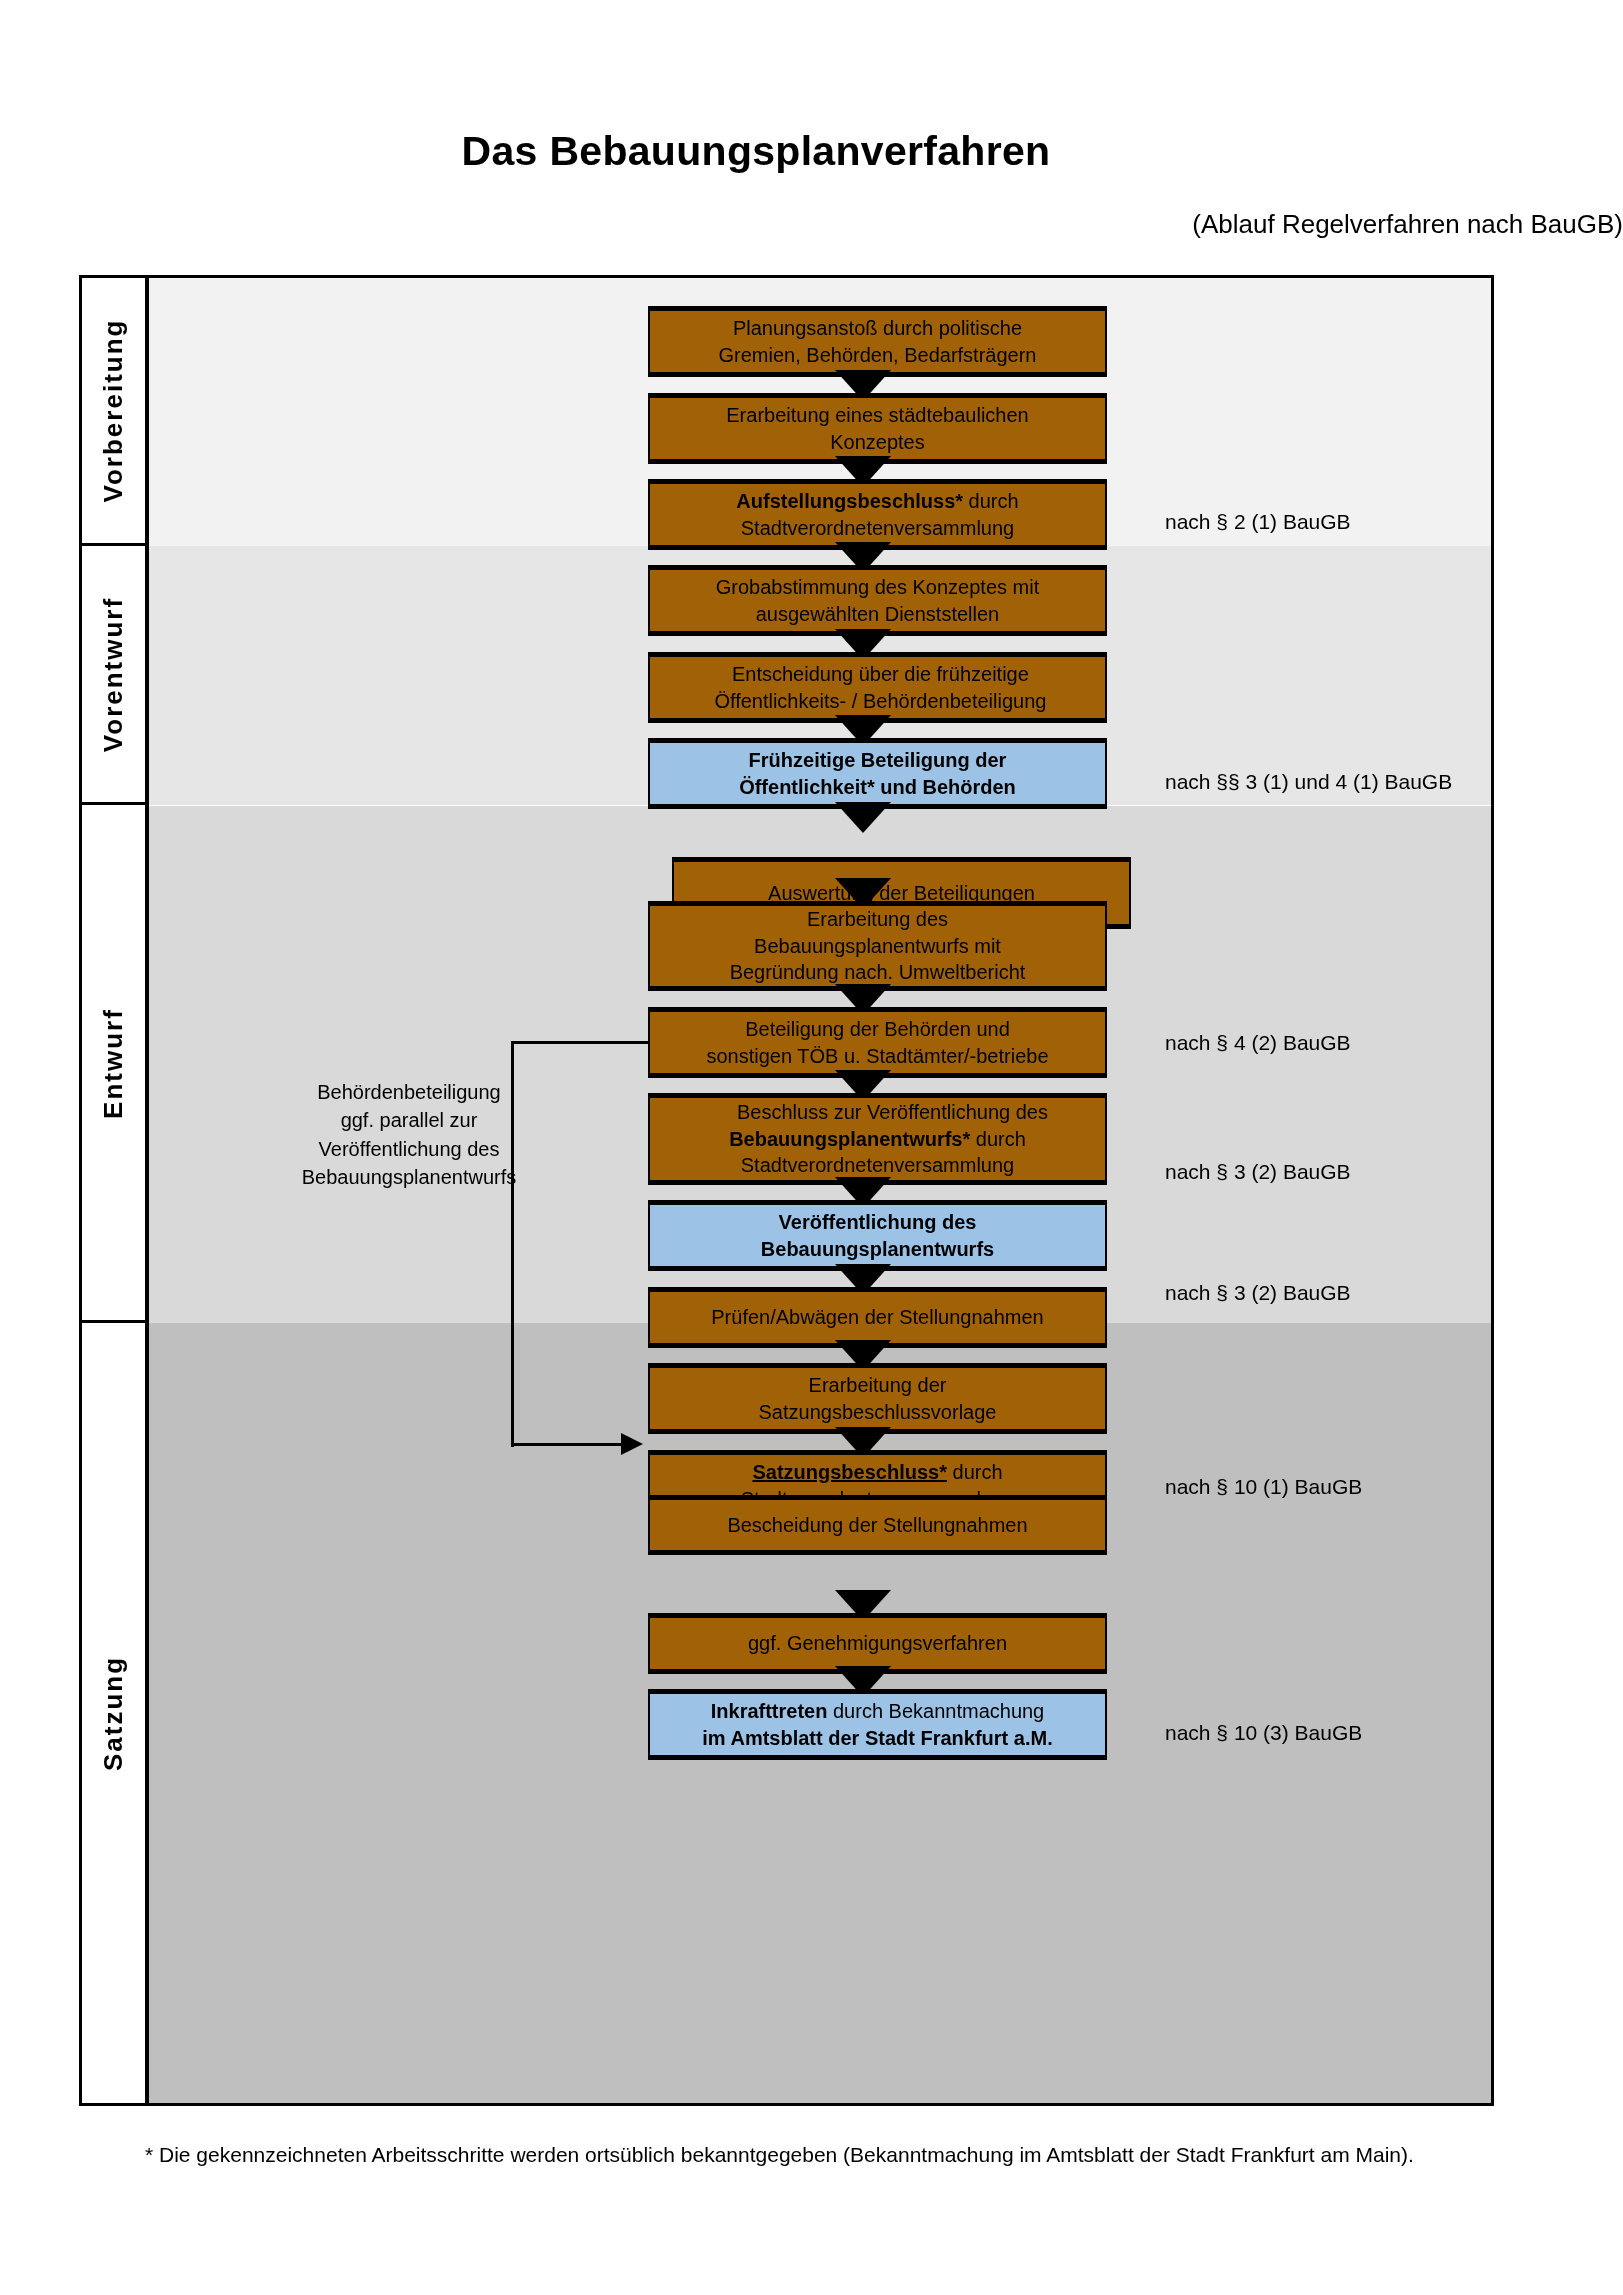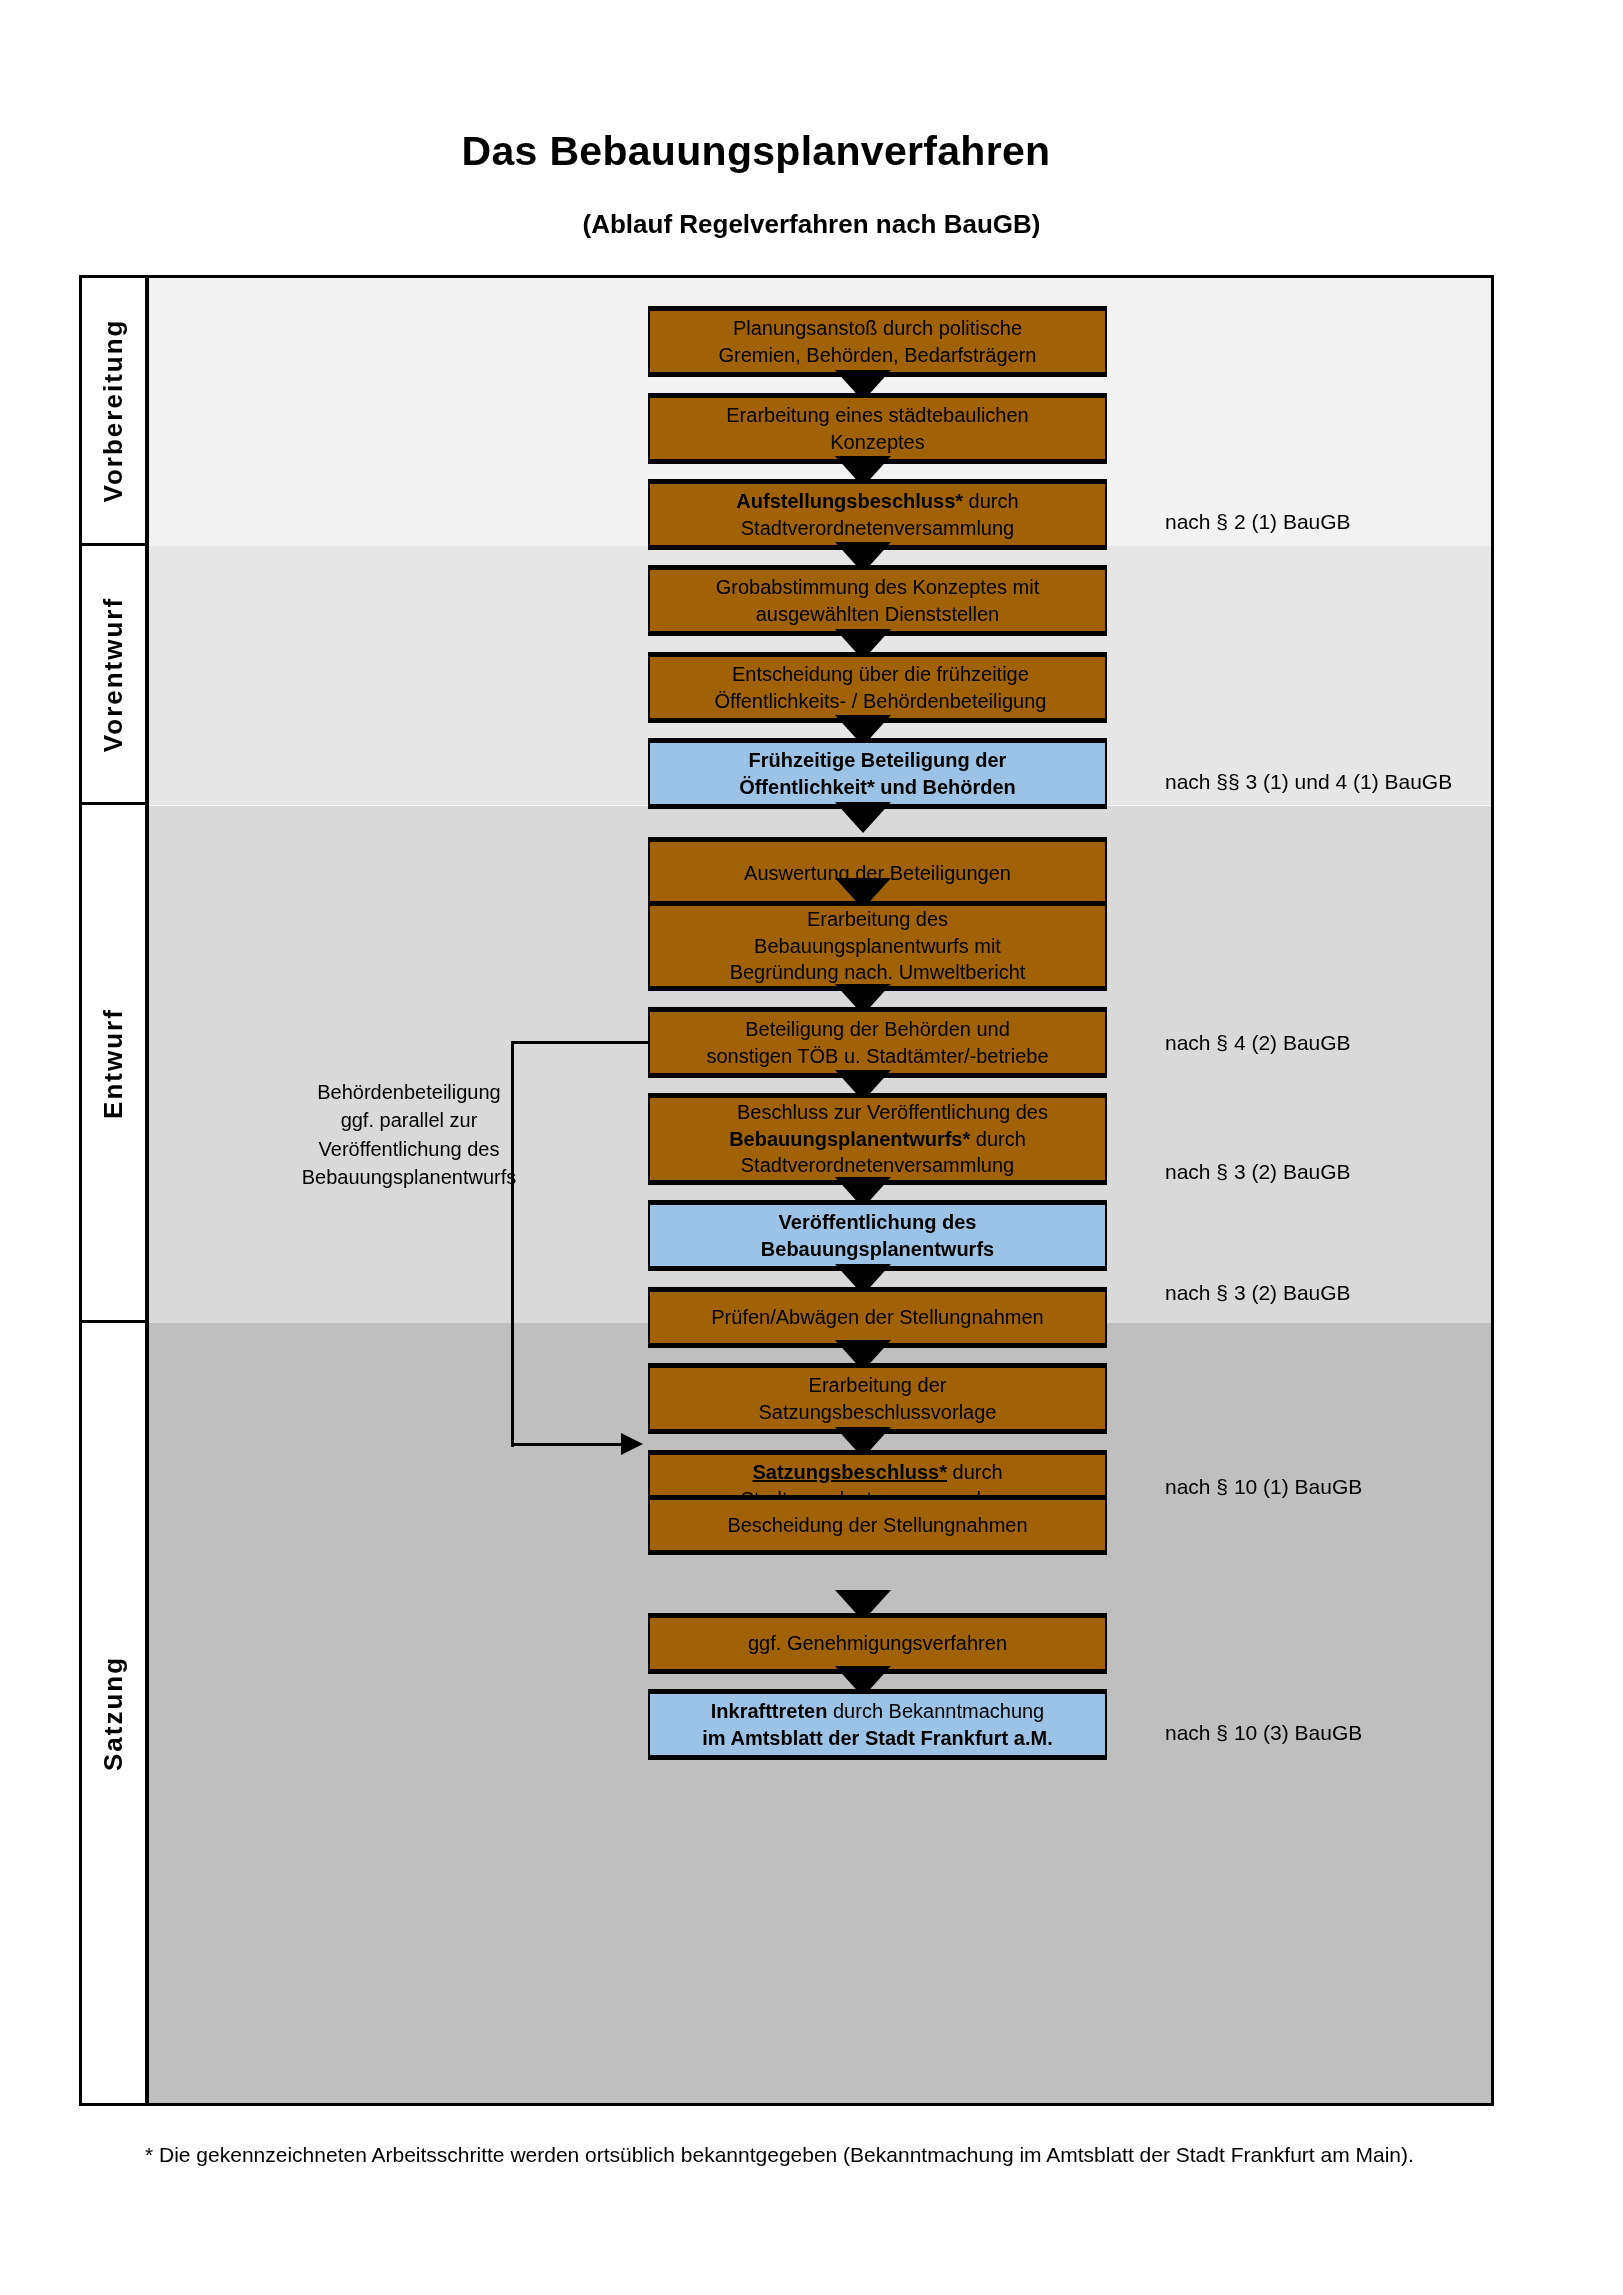--- a/index.html
+++ b/index.html
@@ -25,23 +25,23 @@
     text-align: center;
     font-size: 41px;
     font-weight: bold;
     letter-spacing: 0.3px;
   }
   .subtitle {
     position: absolute;
     left: 0;
     top: 209px;
     width: 1623px;
-    text-align: center;
+    text-align: right;
     font-size: 26px;
-    font-weight: bold;
+    font-weight: normal;
   }
 
   
   #frame {
     position: absolute;
     left: 79px;
     top: 275px;
     width: 1415px;
     height: 1831px;
     border: 3.3px solid #000;
@@ -229,21 +229,21 @@
   <div class="arrow-down" style="top:437px;"></div>
 
   <div class="pbox blue" style="top: 460px; height: 71px; background: rgb(156, 195, 229);">
     <div>
         <div><span style="font-weight: bold;">Frühzeitige Beteiligung der</span></div>
         <div><span style="font-weight: bold;">Öffentlichkeit* und Behörden</span></div>
       </div>
   </div>
   <div class="arrow-down" style="top:524px;"></div>
 
-  <div class="pbox" style="top:559px; height:72px;">
+  <div class="pbox" style="top:579px; height:72px;margin-left:24px;">
     <div>
         <div><span>Auswertung der Beteiligungen</span></div>
       </div>
   </div>
   <div class="arrow-down" style="top:600px;"></div>
 
   <div class="pbox" style="top:623px; height:90px;">
     <div>
         <div><span>Erarbeitung des</span></div>
         <div><span>Bebauungsplanentwurfs mit</span></div>

